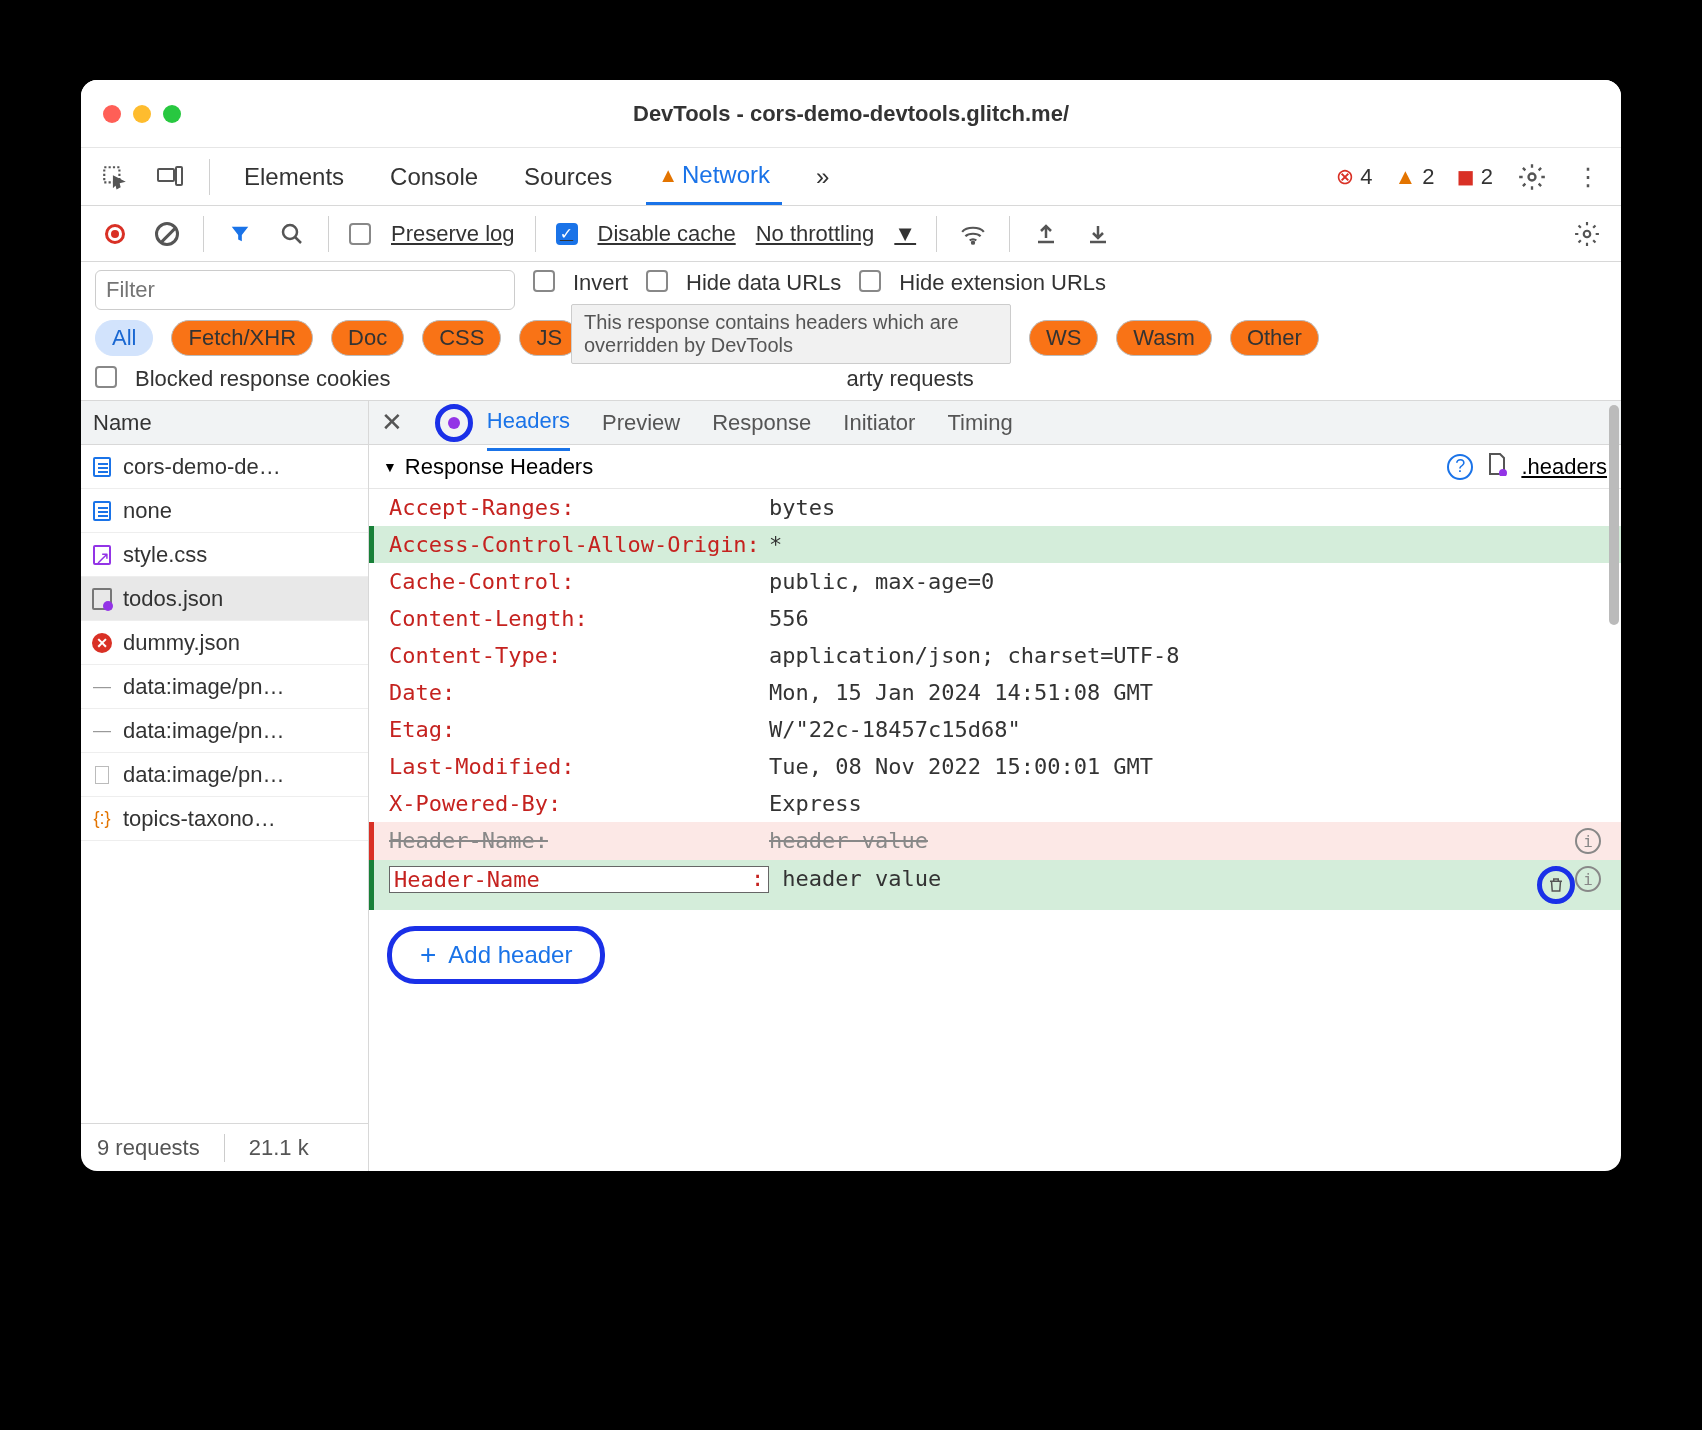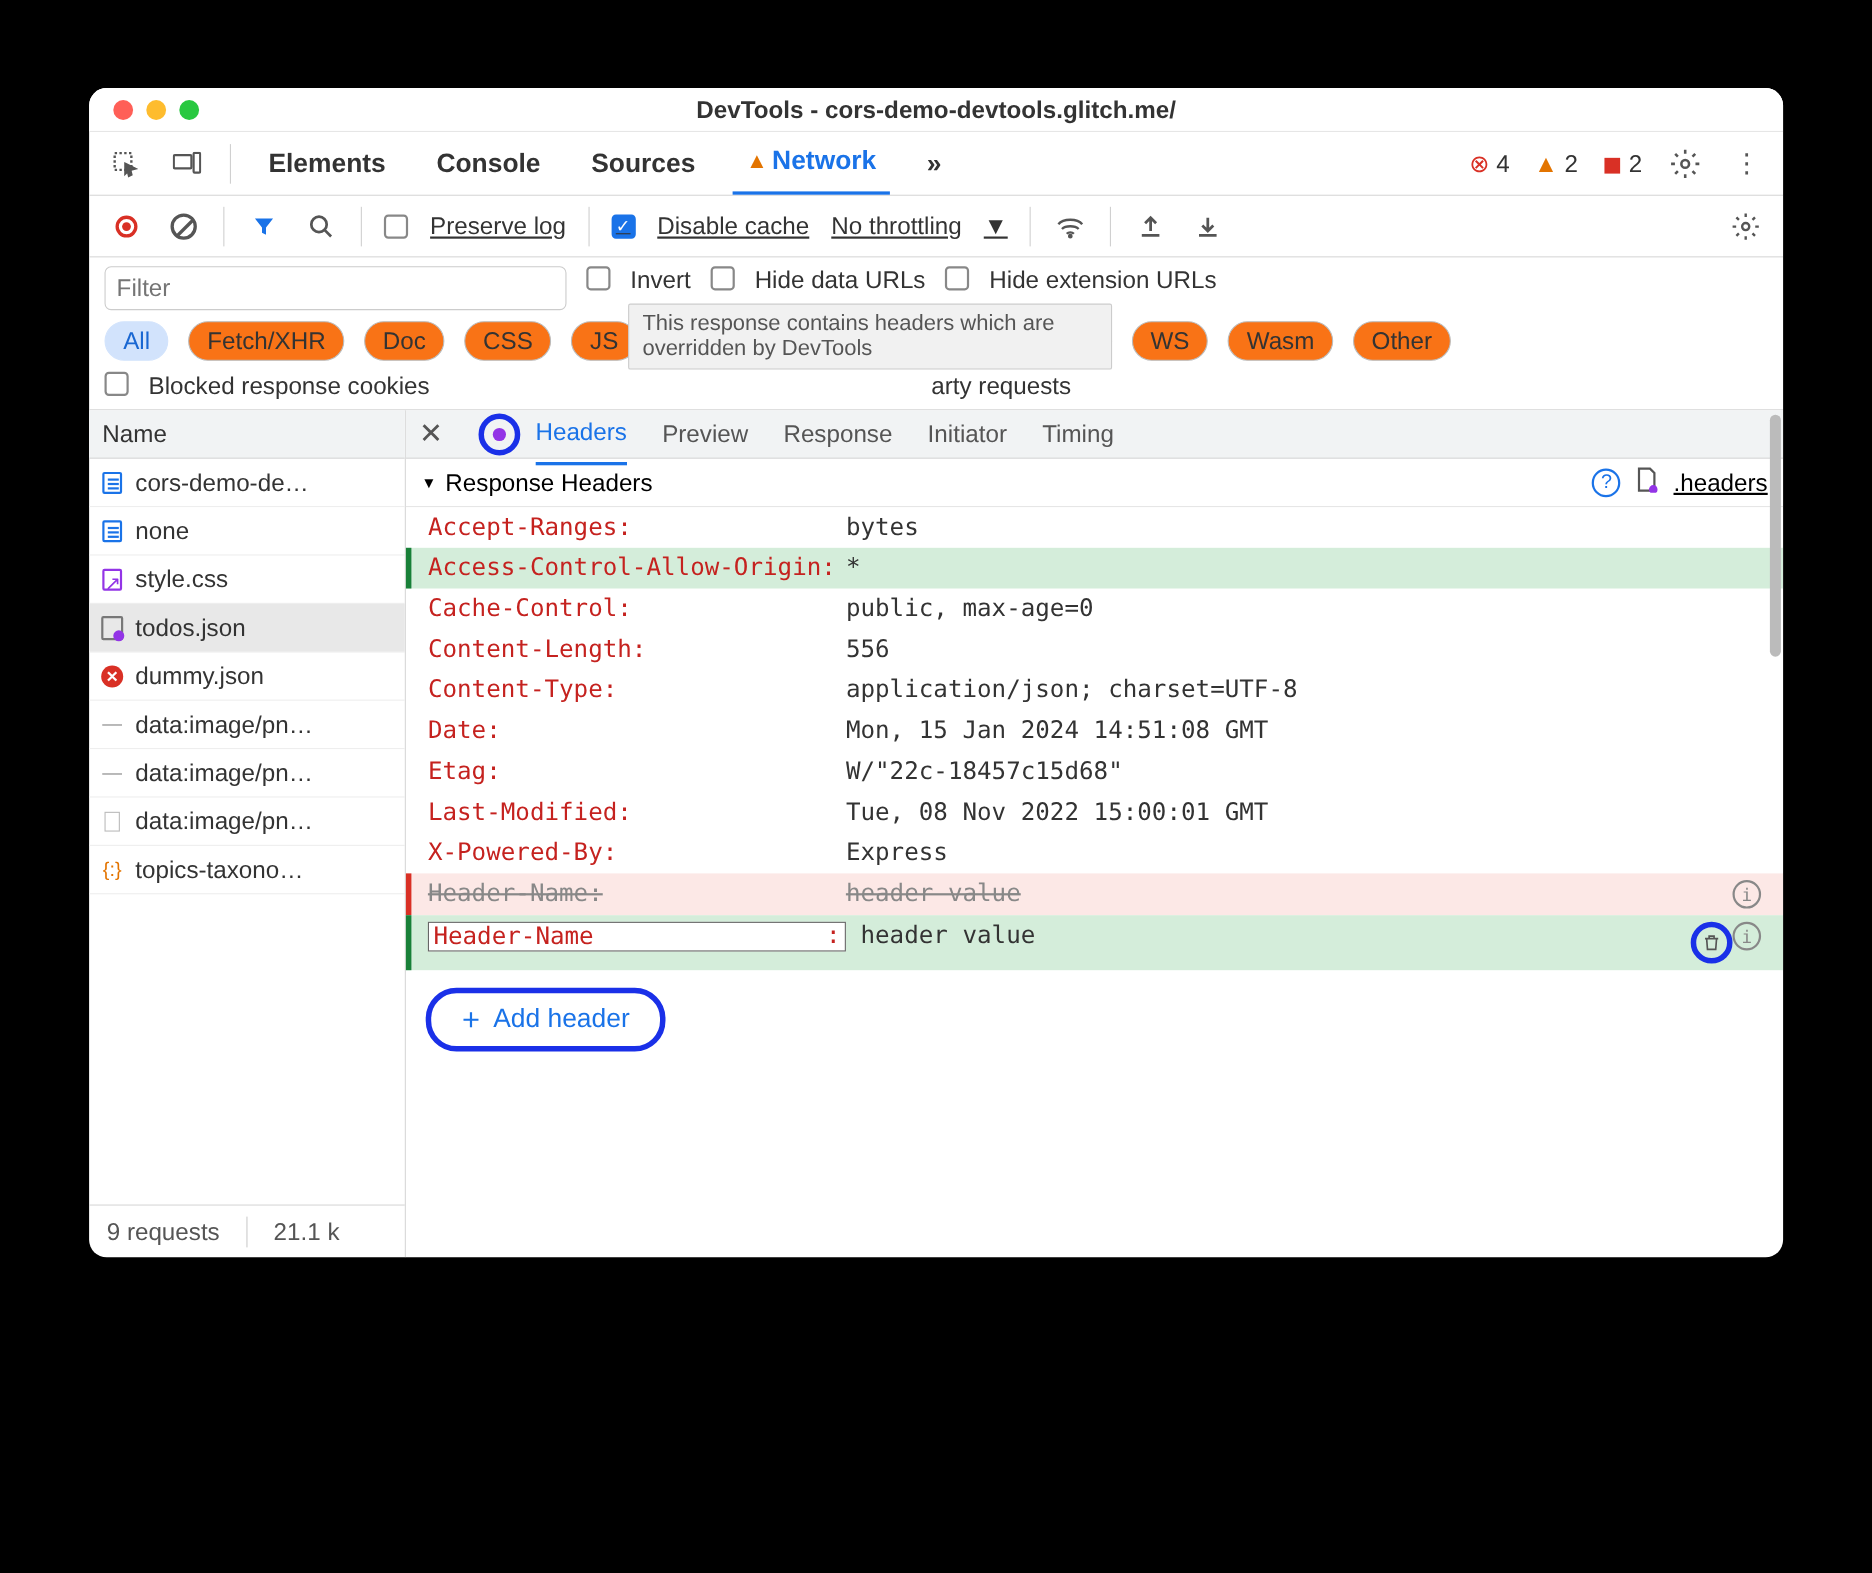--- a/index.html
+++ b/index.html
@@ -15,21 +15,21 @@
   }
   .window {
     width: 1540px;
     background: #fff;
     border-radius: 16px;
     overflow: hidden;
     box-shadow: 0 20px 60px rgba(0,0,0,0.5);
   }
   
   .titlebar {
-    height: 40px;
+    height: 68px;
     background: #fff;
     display: flex;
     align-items: center;
     padding: 0 22px;
     position: relative;
     border-bottom: 1px solid #e6e6e6;
   }
   .traffic { display: flex; gap: 12px; }
   .dot { width: 18px; height: 18px; border-radius: 50%; }
   .dot.red { background: #ff5f57; }
@@ -44,21 +44,21 @@
     height: 58px;
     display: flex;
     align-items: center;
     padding: 0 16px;
     gap: 22px;
     border-bottom: 1px solid #d8d8d8;
     font-size: 24px;
     color: #333;
   }
   .tool-icon { width: 34px; height: 34px; display:flex;align-items:center;justify-content:center; color:#555;}
-  .tabs-row .tab { padding: 0 12px; cursor: default; font-weight: bold; }
+  .tabs-row .tab { padding: 0 12px; cursor: default; }
   .tabs-row .tab.active { color: #1a73e8; border-bottom: 3px solid #1a73e8; height: 57px; display:flex; align-items:center; }
   .tabs-row .warn-tri { color: #e37400; font-size: 20px; margin-right: 4px; }
   .tabs-row .spacer { flex: 1; }
   .badge-group { display:flex; align-items:center; gap:6px; font-size:22px;}
   .badge-err { color:#d93025;}
   .badge-warn { color:#e37400;}
   .badge-red2 { color:#d93025;}
   
   .toolbar {
     height: 56px;

